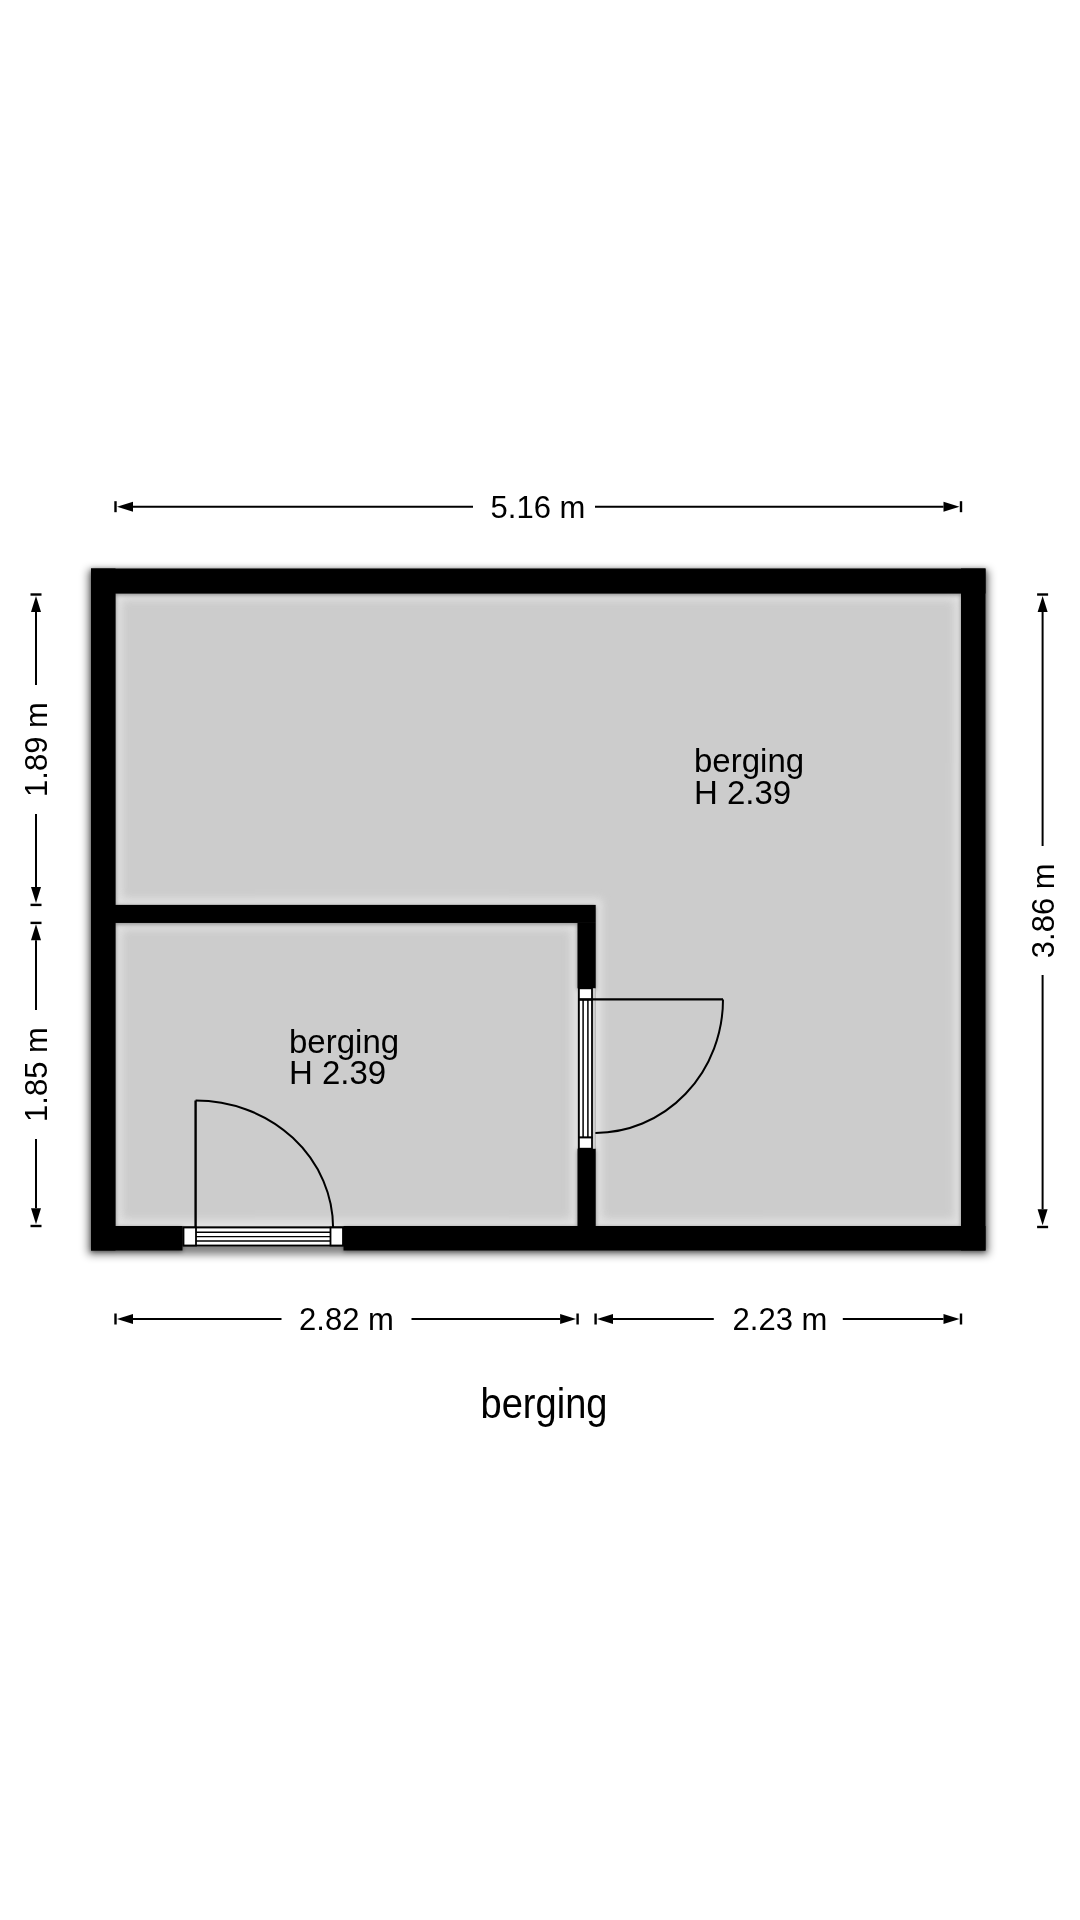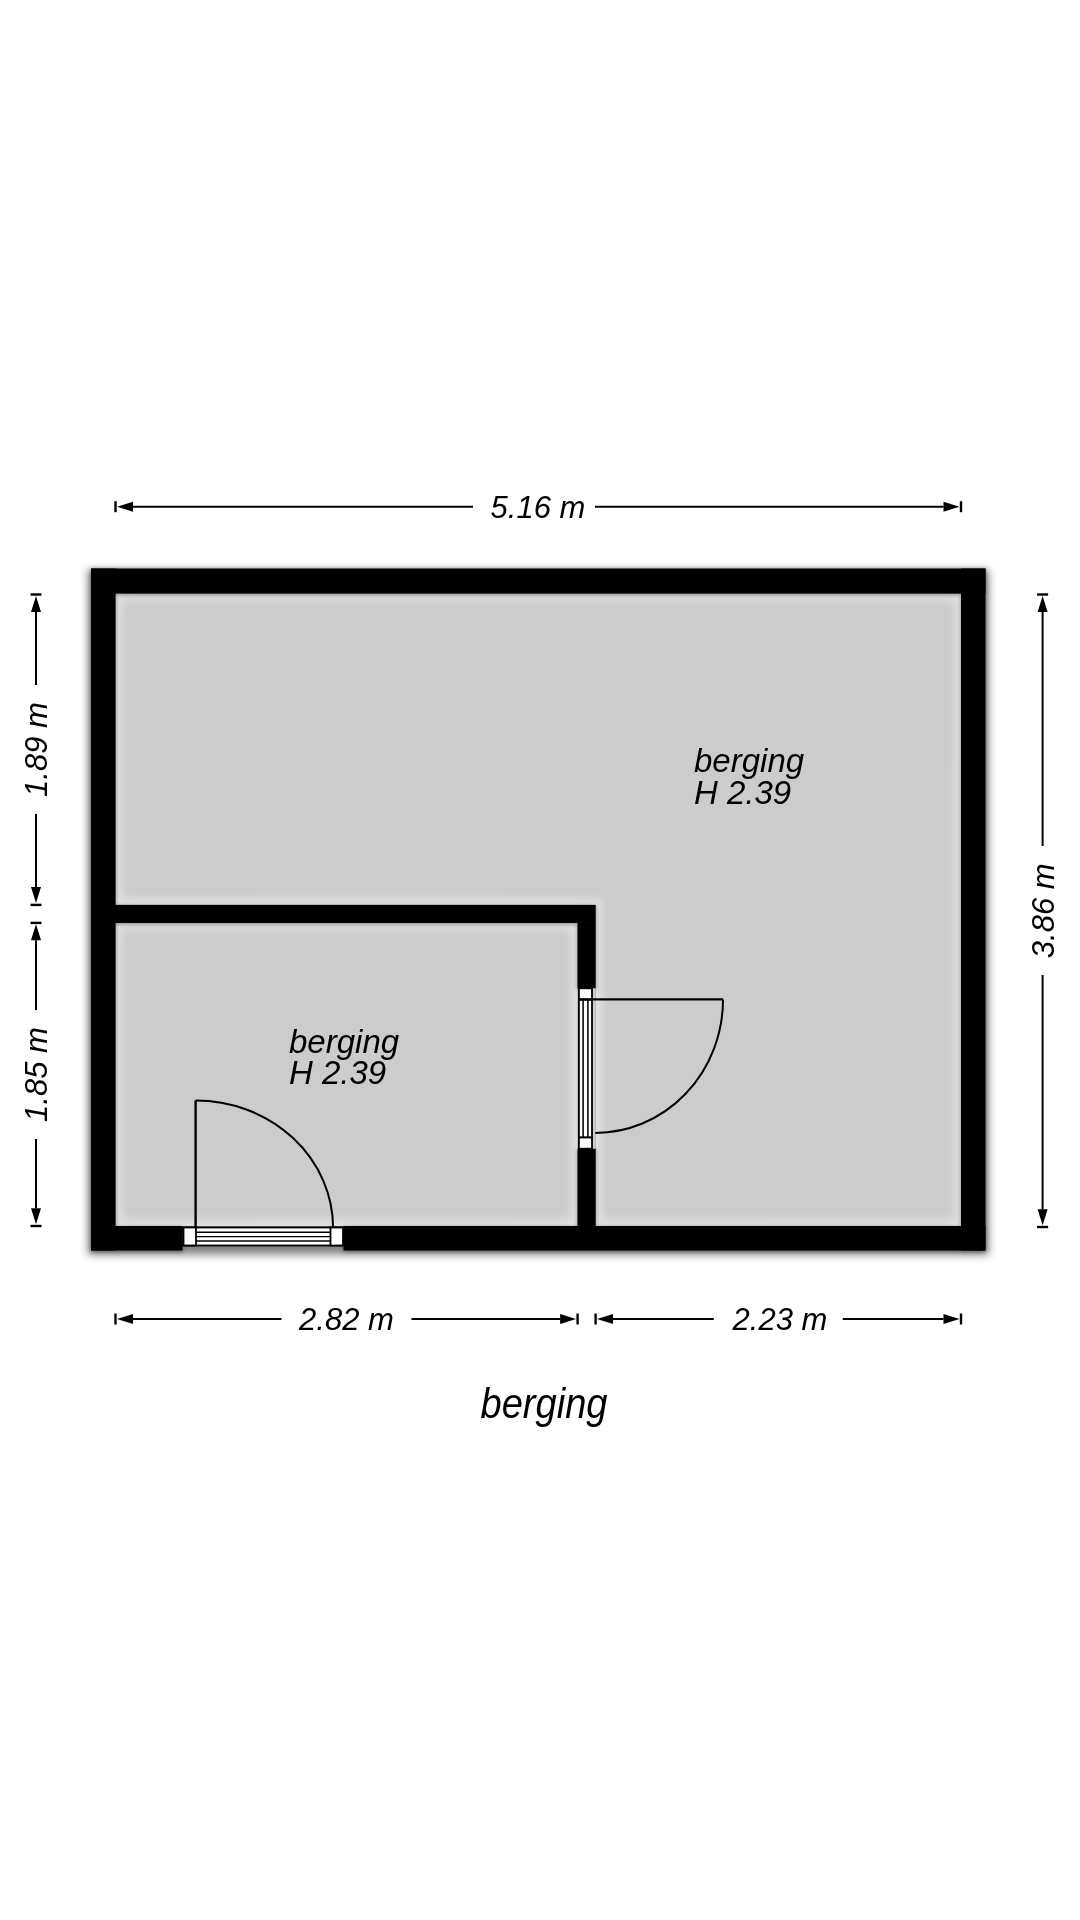--- a/index.html
+++ b/index.html
@@ -1,18 +1,18 @@
 <!DOCTYPE html>
 <html><head>
 <meta charset="utf-8">
 <title>berging</title>
 <style>
   html,body{margin:0;padding:0;background:#ffffff;}
   #page{position:relative;width:1080px;height:1703px;background:#8b5cf6;overflow:hidden;
-        font-family:"Liberation Sans", sans-serif;font-style:italic;}
+        font-family:"Liberation Sans", sans-serif;}
   svg{position:absolute;left:0;top:0;display:block;}
   text{font-family:"Liberation Sans", sans-serif;fill:#000000;}
 </style>
 </head>
 <body>
 <div id="page">
 <svg width="1080" height="1920" viewBox="0 0 1080 1920">
   <defs>
     <filter id="wallshadow" x="-5%" y="-5%" width="110%" height="110%">
       <feDropShadow dx="0" dy="1.2" stdDeviation="2.2" flood-color="#000000" flood-opacity="0.4"></feDropShadow>

